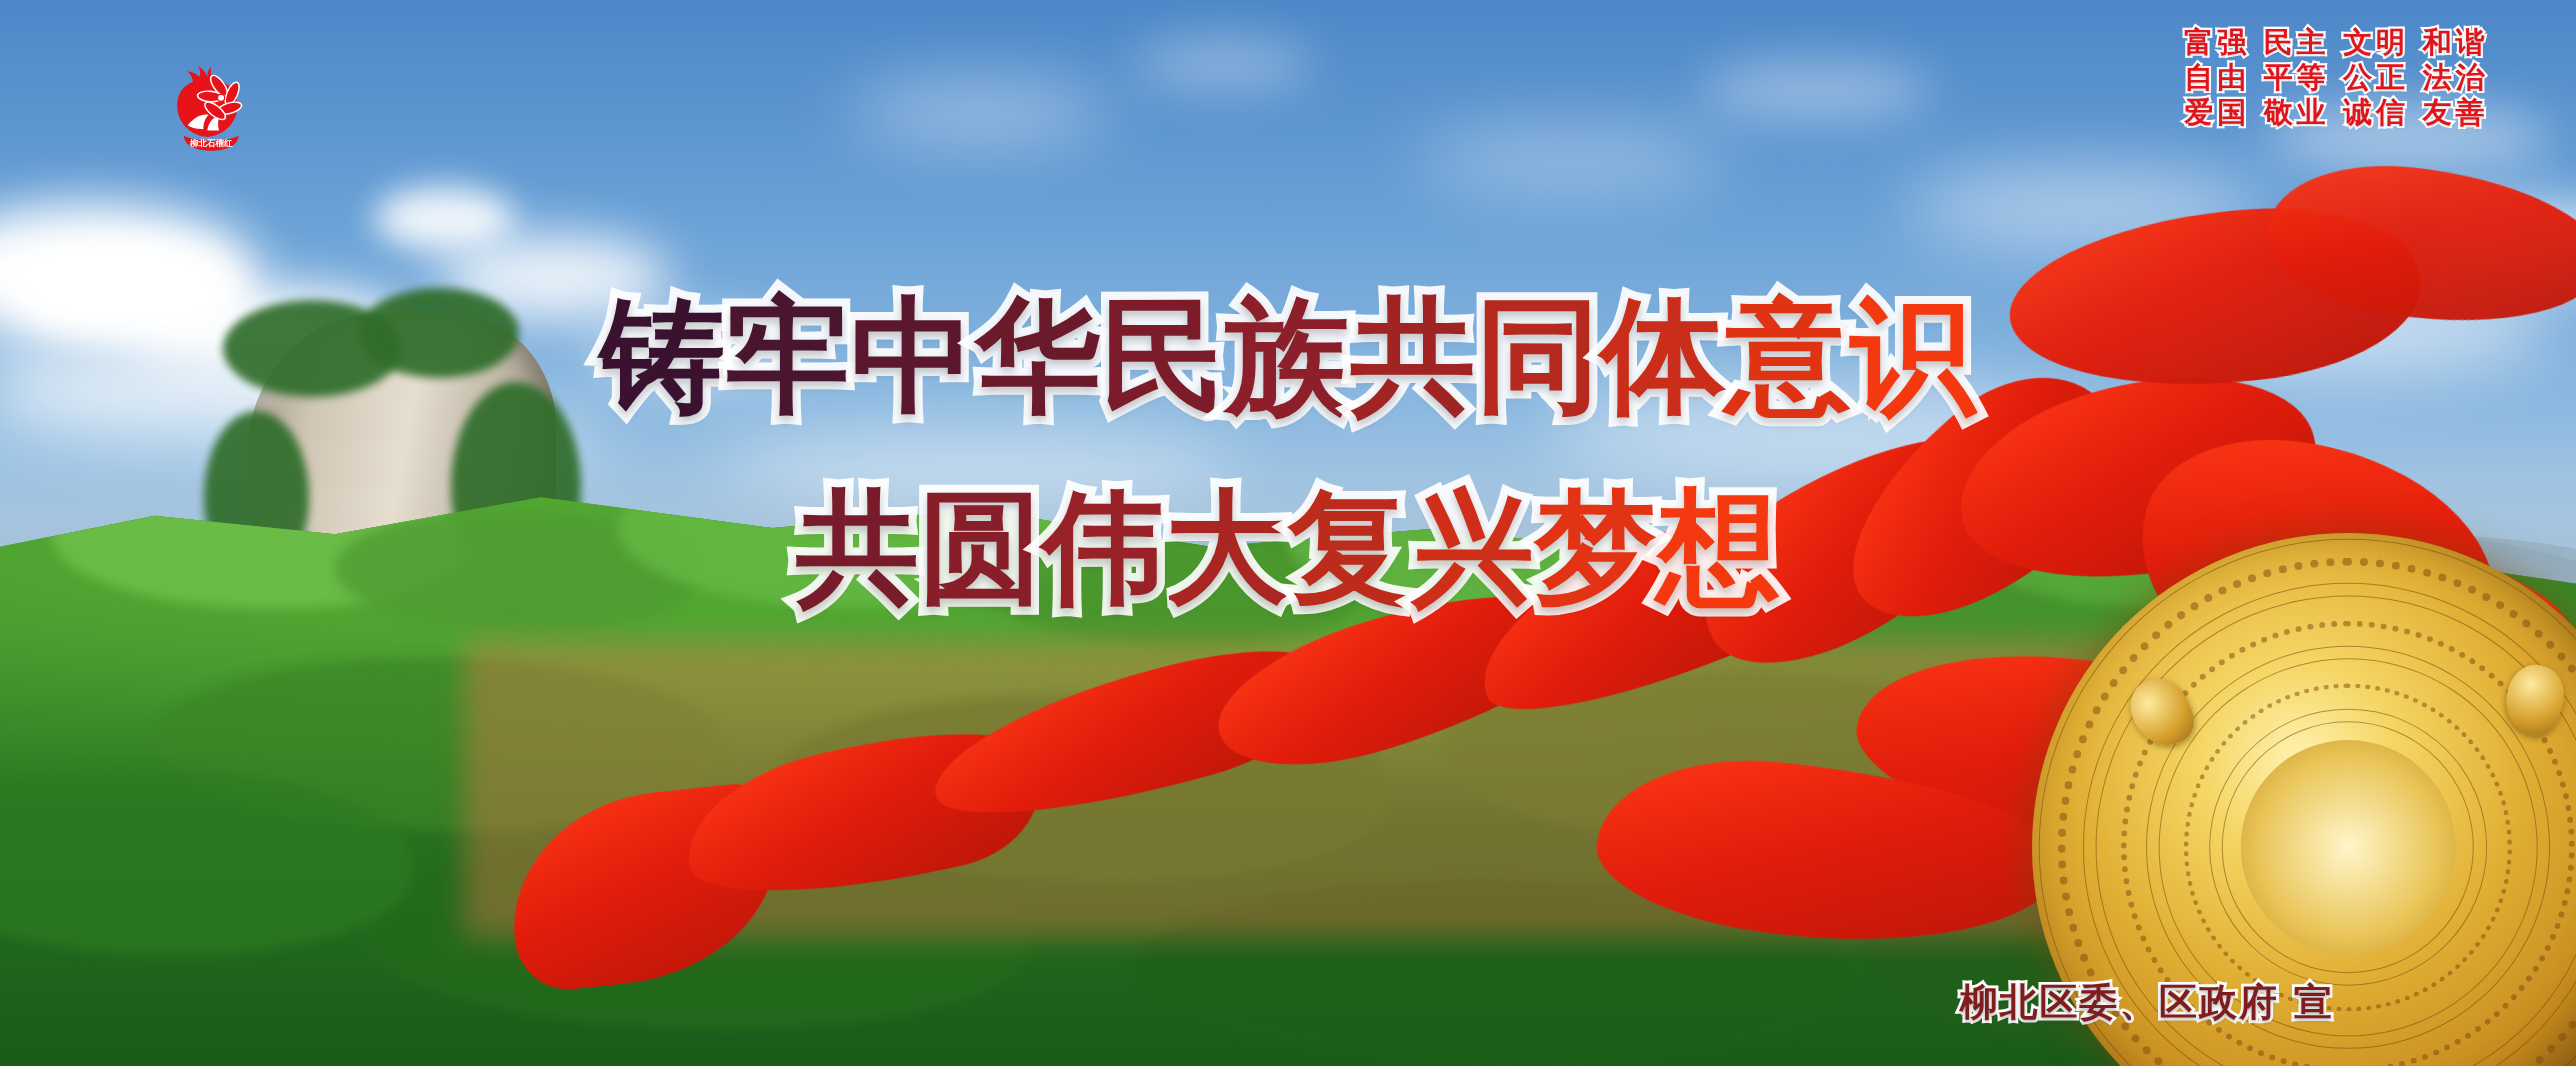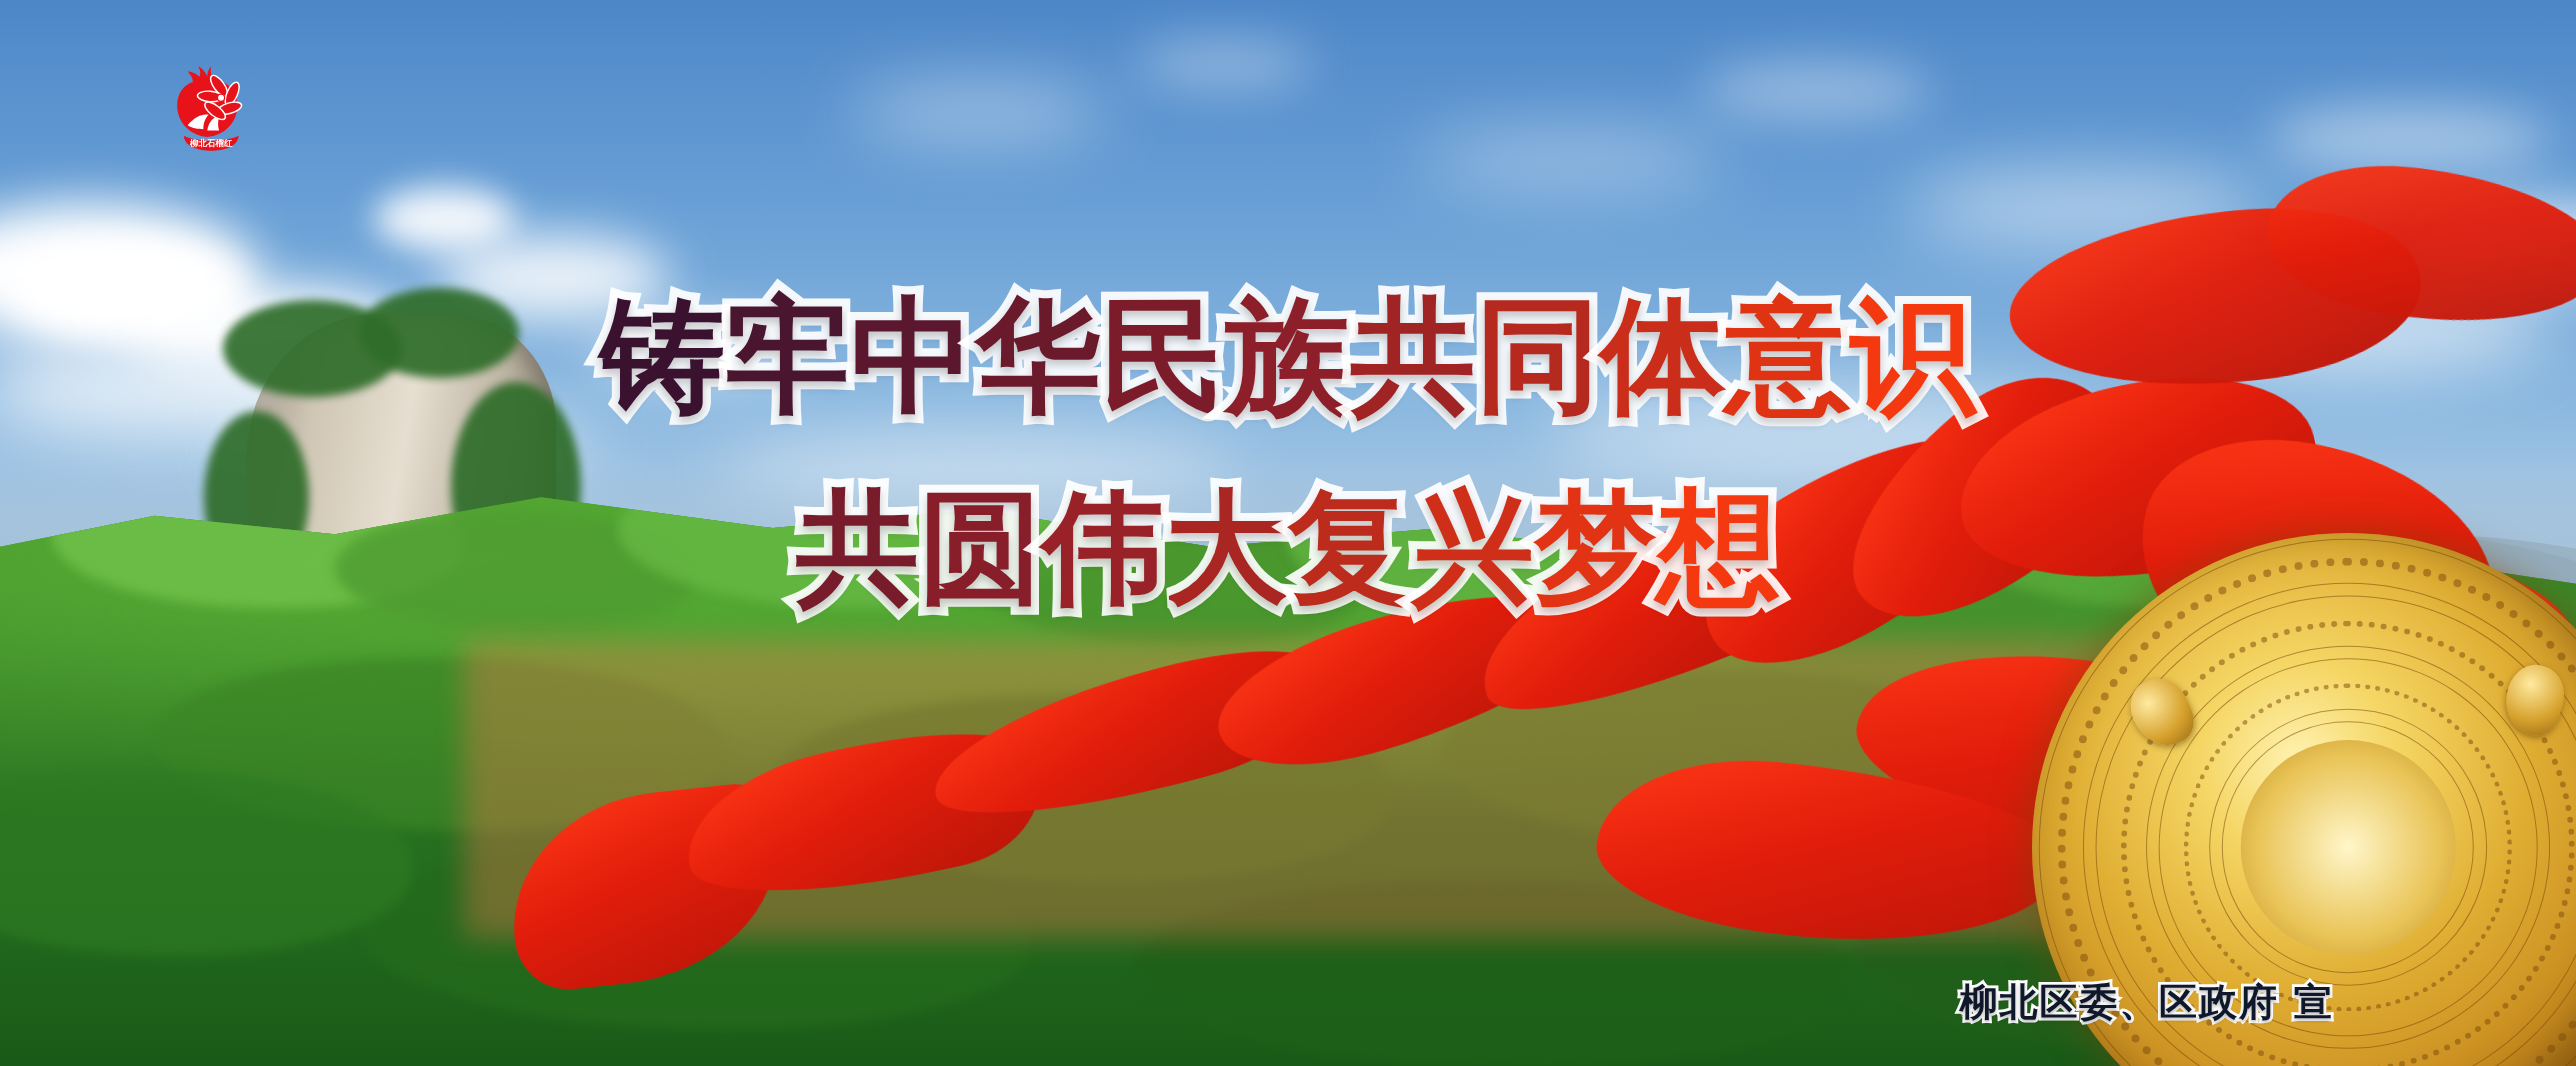--- a/index.html
+++ b/index.html
@@ -139,21 +139,21 @@
     paint-order:stroke fill;
     text-shadow:0 5px 8.8px rgba(0,0,0,.22);
   }
   .slogan1{top:27.5%;font-size:125px;}
   .slogan1 .ch{letter-spacing:0;}
   .slogan2{top:45.6%;font-size:123px;}
 
   .signature{
     position:absolute;right:9.4%;bottom:3.6%;
     font-size:38px;font-weight:bold;letter-spacing:1.9px;
-    color:#0f172a;white-space:nowrap;
+    color:#7f1d1d;white-space:nowrap;
     -webkit-text-stroke:5.6px #ffffff;
     paint-order:stroke fill;
     text-shadow:0 1.9px 3.8px rgba(0,0,0,.3);
   }
 </style>
 </head>
 <body>
 
 <div id="poster">
 
@@ -338,20 +338,25 @@
         <circle cx="75" cy="50" r="5.5" fill="#ffffff" stroke="#e8131a" stroke-width="2"></circle>
       </g>
       <g>
         <path d="M18 108 C40 118 80 118 102 108 C100 122 88 130 60 131 C32 130 20 122 18 108 Z" fill="#e8131a"></path>
         <text x="60" y="123" font-size="13" font-weight="bold" fill="#ffffff" text-anchor="middle" font-family="'DejaVu Sans','Liberation Sans',sans-serif">柳北石榴红</text>
       </g>
     </svg>
   </div>
 
 
+  <div class="values">
+    <span class="vrow">富强  民主  文明  和谐</span>
+    <span class="vrow">自由  平等  公正  法治</span>
+    <span class="vrow">爱国  敬业  诚信  友善</span>
+  </div>
 
   <div class="slogan slogan1" id="slogan-line-1"><span class="ch" style="color: rgb(58, 18, 48);">铸</span><span class="ch" style="color: rgb(74, 21, 47);">牢</span><span class="ch" style="color: rgb(91, 23, 46);">中</span><span class="ch" style="color: rgb(107, 26, 44);">华</span><span class="ch" style="color: rgb(124, 28, 43);">民</span><span class="ch" style="color: rgb(140, 31, 42);">族</span><span class="ch" style="color: rgb(161, 36, 37);">共</span><span class="ch" style="color: rgb(182, 41, 31);">同</span><span class="ch" style="color: rgb(202, 46, 26);">体</span><span class="ch" style="color: rgb(223, 51, 20);">意</span><span class="ch" style="color: rgb(244, 56, 15);">识</span></div>
   <div class="slogan slogan2" id="slogan-line-2"><span class="ch" style="color: rgb(120, 28, 43);">共</span><span class="ch" style="color: rgb(135, 30, 42);">圆</span><span class="ch" style="color: rgb(152, 34, 39);">伟</span><span class="ch" style="color: rgb(170, 38, 34);">大</span><span class="ch" style="color: rgb(189, 43, 29);">复</span><span class="ch" style="color: rgb(207, 47, 25);">兴</span><span class="ch" style="color: rgb(226, 52, 20);">梦</span><span class="ch" style="color: rgb(244, 56, 15);">想</span></div>
 
   <div class="signature">柳北区委、区政府 宣</div>
 
 </div>
 
 
 </body></html>

